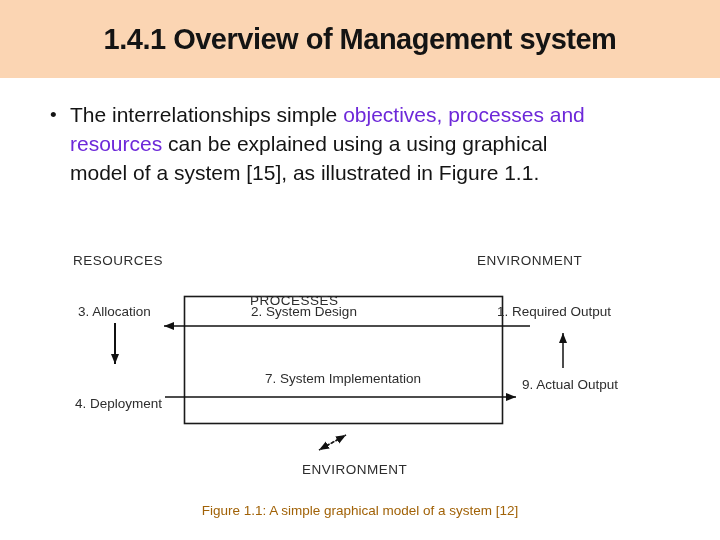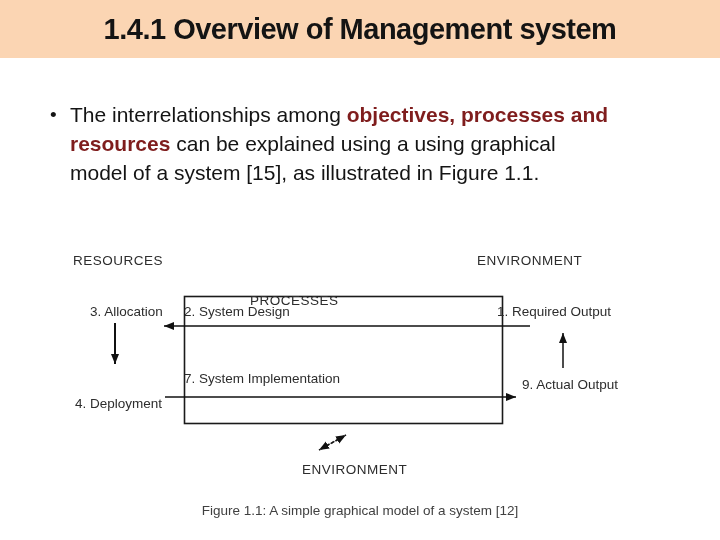--- a/index.html
+++ b/index.html
@@ -2,60 +2,60 @@
 <html><head>
 <meta charset="utf-8">
 <style>
   html,body { margin:0; padding:0; background:#e9e9e9; }
   .slide {
     position:relative; width:720px; height:540px; background:#ffffff;
     overflow:hidden; font-family:"Liberation Sans", sans-serif;
   }
   
   .header-band {
-    position:absolute; left:0; top:0; width:720px; height:58px;
+    position:absolute; left:0; top:0; width:720px; height:78px;
     background:#FBD5B3; display:flex; align-items:center; justify-content:center;
   }
   .slide-title {
     font-size:29px; font-weight:bold; color:#141414; letter-spacing:-0.5px;
     white-space:nowrap;
   }
   
   .bullet-row { position:absolute; left:50px; top:100px; width:666px; display:flex; }
   .bullet-marker { width:20px; font-size:19px; color:#141414; line-height:29px; }
   .bullet-text { font-size:21px; line-height:29px; color:#141414; }
   .bullet-text .bline { white-space:nowrap; }
-  .red-em { color:#7f1d1d; font-weight:bold; }
+  .red-em { color:#6d28d9; font-weight:normal; }
   
   .dlabel {
     position:absolute; font-size:13.5px; color:#2d2d2d; white-space:nowrap;
     font-family:"Liberation Sans", sans-serif;
   }
   .col-head { letter-spacing:0.5px; }
-  .centered { }
+  .centered { text-align:center; }
   .diagram-svg { position:absolute; left:0; top:0; width:720px; height:540px; }
   
   .fig-caption {
     position:absolute; left:0; top:503px; width:720px; text-align:center;
-    font-size:13.5px; color:#404040;
+    font-size:13.5px; color:#a16207;
   }
 </style>
 </head>
 <body>
 
 <div class="slide">
 
   <div class="header-band">
     <div class="slide-title">1.4.1 Overview of Management system</div>
   </div>
 
   <div class="bullet-row">
     <div class="bullet-marker">•</div>
     <div class="bullet-text">
-      <div class="bline"><span>The interrelationships among </span><span class="red-em">objectives, processes and</span></div>
+      <div class="bline"><span>The interrelationships simple </span><span class="red-em">objectives, processes and</span></div>
       <div class="bline"><span class="red-em">resources</span><span> can be explained using a using graphical</span></div>
       <div class="bline"><span>model of a system [15], as illustrated in Figure 1.1.</span></div>
     </div>
   </div>
 
   <svg class="diagram-svg" viewBox="0 0 720 540" xmlns="http://www.w3.org/2000/svg">
     <defs>
       <marker id="ah" markerUnits="userSpaceOnUse" markerWidth="11" markerHeight="9" refX="10" refY="4" orient="auto">
         <path d="M0,0 L10,4 L0,8 Z" fill="#111"></path>
       </marker>
@@ -72,21 +72,21 @@
     <line x1="563" y1="368" x2="563" y2="333" stroke="#111" stroke-width="1.5" marker-end="url(#ah)"></line>
 
     <line x1="321" y1="449" x2="346" y2="435" stroke="#111" stroke-width="1.6" stroke-dasharray="3 2.5" marker-end="url(#ah)"></line>
     <line x1="344" y1="436" x2="319" y2="450" stroke="#111" stroke-width="1.6" stroke-dasharray="3 2.5" marker-end="url(#ah)"></line>
   </svg>
 
   <div class="dlabel col-head" style="left:73px; top:253px;">RESOURCES</div>
   <div class="dlabel col-head" style="left:250px; top:253px;margin-top:40px;">PROCESSES</div>
   <div class="dlabel col-head" style="left:477px; top:253px;">ENVIRONMENT</div>
 
-  <div class="dlabel" style="left:78px; top:304px;margin-left:12px;">3. Allocation</div>
+  <div class="dlabel" style="left:78px; top:304px;">3. Allocation</div>
   <div class="dlabel" style="left:75px; top:396px;">4. Deployment</div>
   <div class="dlabel centered" style="left:184px; top:304px; width:240px;">2. System Design</div>
   <div class="dlabel centered" style="left:184px; top:371px; width:318px;">7. System Implementation</div>
   <div class="dlabel" style="left:497px; top:304px;">1. Required Output</div>
   <div class="dlabel" style="left:522px; top:377px;">9. Actual Output</div>
   <div class="dlabel" style="left:302px; top:462px; letter-spacing:0.5px;">ENVIRONMENT</div>
 
   <div class="fig-caption">Figure 1.1: A simple graphical model of a system [12]</div>
 
 </div>

